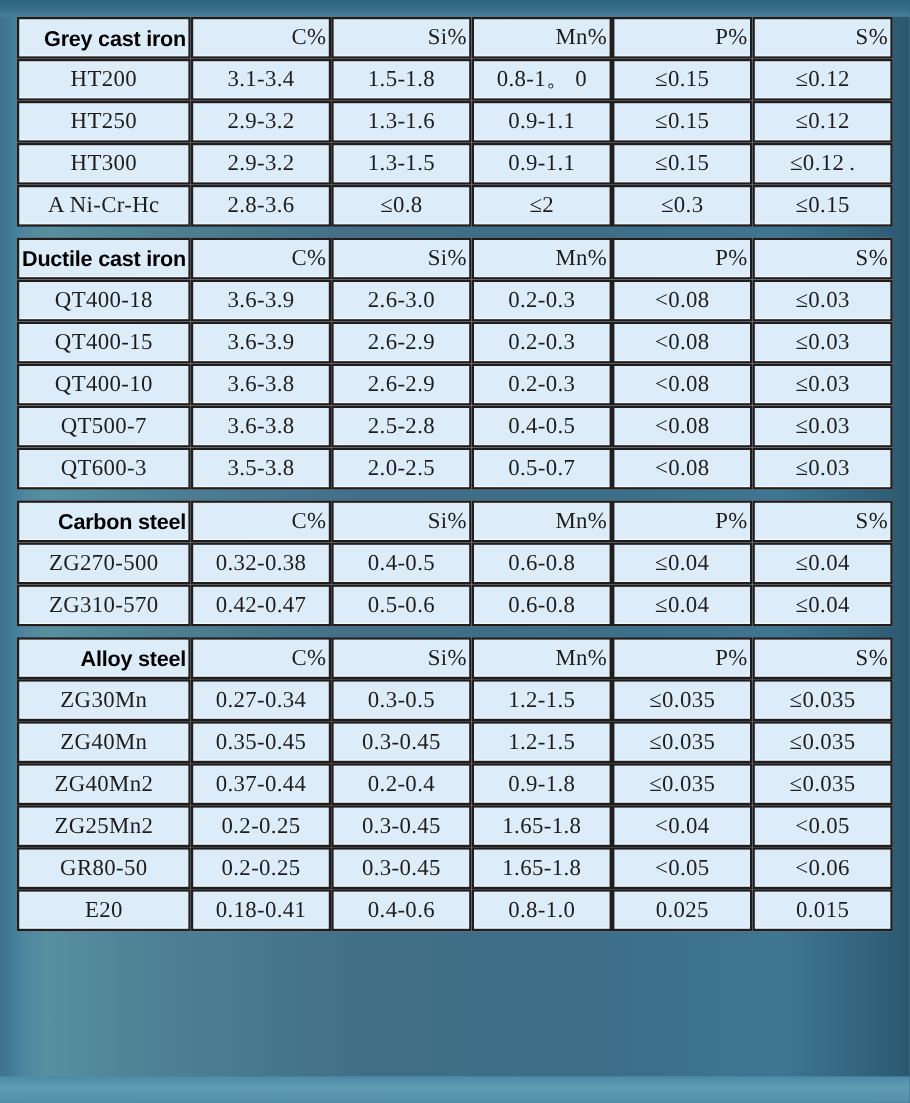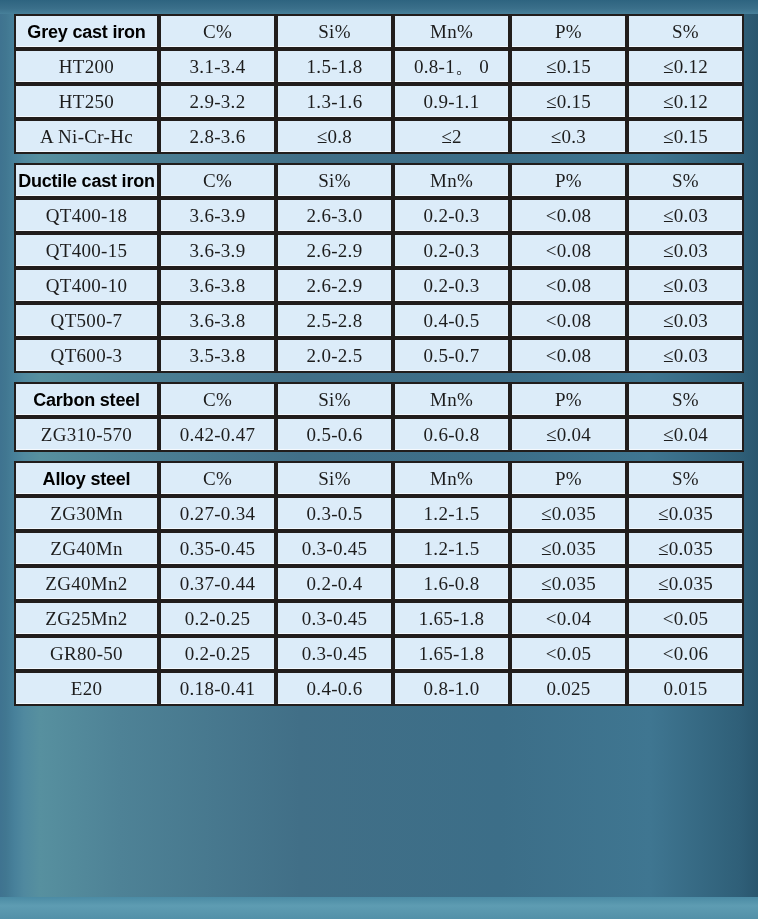--- a/index.html
+++ b/index.html
@@ -70,20 +70,21 @@
     box-shadow: inset 0 -1px 0 rgba(255,255,255,0.65);
   }
 
   
   col.c-name { width: 145px; }
   col.c-val  { width: 117px; }
 
   
   tr.section-head td {
     font-weight: normal;
+    text-align: right;
   }
   tr.section-head td.label {
     font-family: "Liberation Sans", "DejaVu Sans", sans-serif;
     font-weight: bold;
     font-size: 18px;
     letter-spacing: -0.2px;
     color: #000;
   }
 
   
@@ -144,20 +145,28 @@
         </tr>
         <tr>
           <td class="grade">HT250</td>
           <td class="val">2.9-3.2</td>
           <td class="val">1.3-1.6</td>
           <td class="val">0.9-1.1</td>
           <td class="val">≤0.15</td>
           <td class="val">≤0.12</td>
         </tr>
         <tr>
+          <td class="grade">HT300</td>
+          <td class="val">2.9-3.2</td>
+          <td class="val">1.3-1.5</td>
+          <td class="val">0.9-1.1</td>
+          <td class="val">≤0.15</td>
+          <td class="val">≤0.12 .</td>
+        </tr>
+        <tr>
           <td class="grade">A Ni-Cr-Hc</td>
           <td class="val">2.8-3.6</td>
           <td class="val">≤0.8</td>
           <td class="val">≤2</td>
           <td class="val">≤0.3</td>
           <td class="val">≤0.15</td>
         </tr>
         <tr class="gap">
           <td colspan="6"></td>
         </tr>
@@ -214,20 +223,28 @@
         </tr>
         <tr class="section-head">
           <td class="label">Carbon steel</td>
           <td class="colhead">C%</td>
           <td class="colhead">Si%</td>
           <td class="colhead">Mn%</td>
           <td class="colhead">P%</td>
           <td class="colhead">S%</td>
         </tr>
         <tr>
+          <td class="grade">ZG270-500</td>
+          <td class="val">0.32-0.38</td>
+          <td class="val">0.4-0.5</td>
+          <td class="val">0.6-0.8</td>
+          <td class="val">≤0.04</td>
+          <td class="val">≤0.04</td>
+        </tr>
+        <tr>
           <td class="grade">ZG310-570</td>
           <td class="val">0.42-0.47</td>
           <td class="val">0.5-0.6</td>
           <td class="val">0.6-0.8</td>
           <td class="val">≤0.04</td>
           <td class="val">≤0.04</td>
         </tr>
         <tr class="gap">
           <td colspan="6"></td>
         </tr>
@@ -252,21 +269,21 @@
           <td class="val">0.35-0.45</td>
           <td class="val">0.3-0.45</td>
           <td class="val">1.2-1.5</td>
           <td class="val">≤0.035</td>
           <td class="val">≤0.035</td>
         </tr>
         <tr>
           <td class="grade">ZG40Mn2</td>
           <td class="val">0.37-0.44</td>
           <td class="val">0.2-0.4</td>
-          <td class="val">1.6-0.8</td>
+          <td class="val">0.9-1.8</td>
           <td class="val">≤0.035</td>
           <td class="val">≤0.035</td>
         </tr>
         <tr>
           <td class="grade">ZG25Mn2</td>
           <td class="val">0.2-0.25</td>
           <td class="val">0.3-0.45</td>
           <td class="val">1.65-1.8</td>
           <td class="val">&lt;0.04</td>
           <td class="val">&lt;0.05</td>

